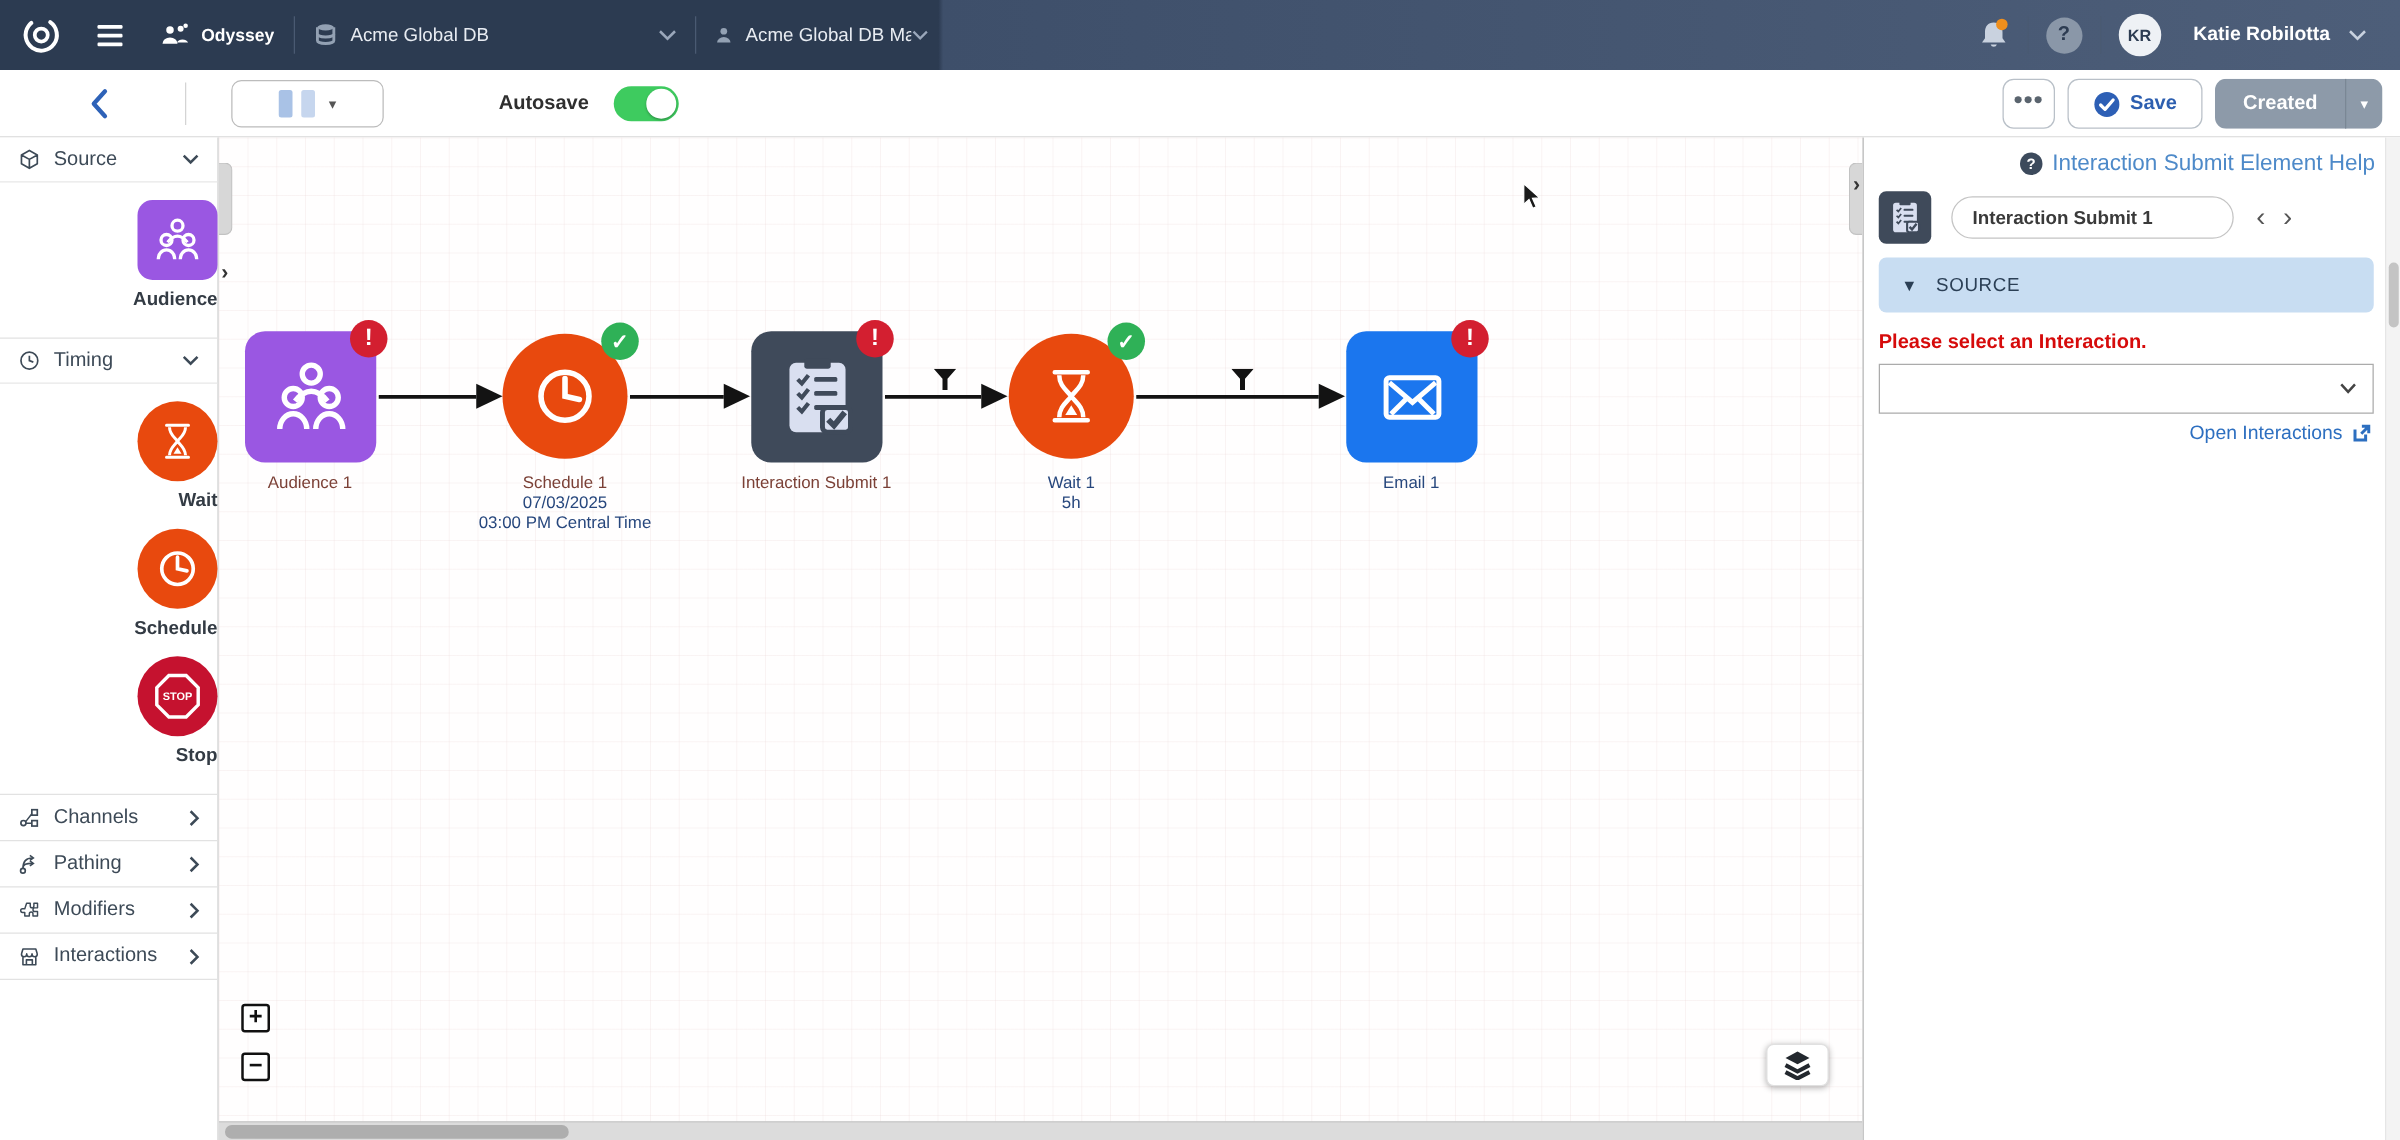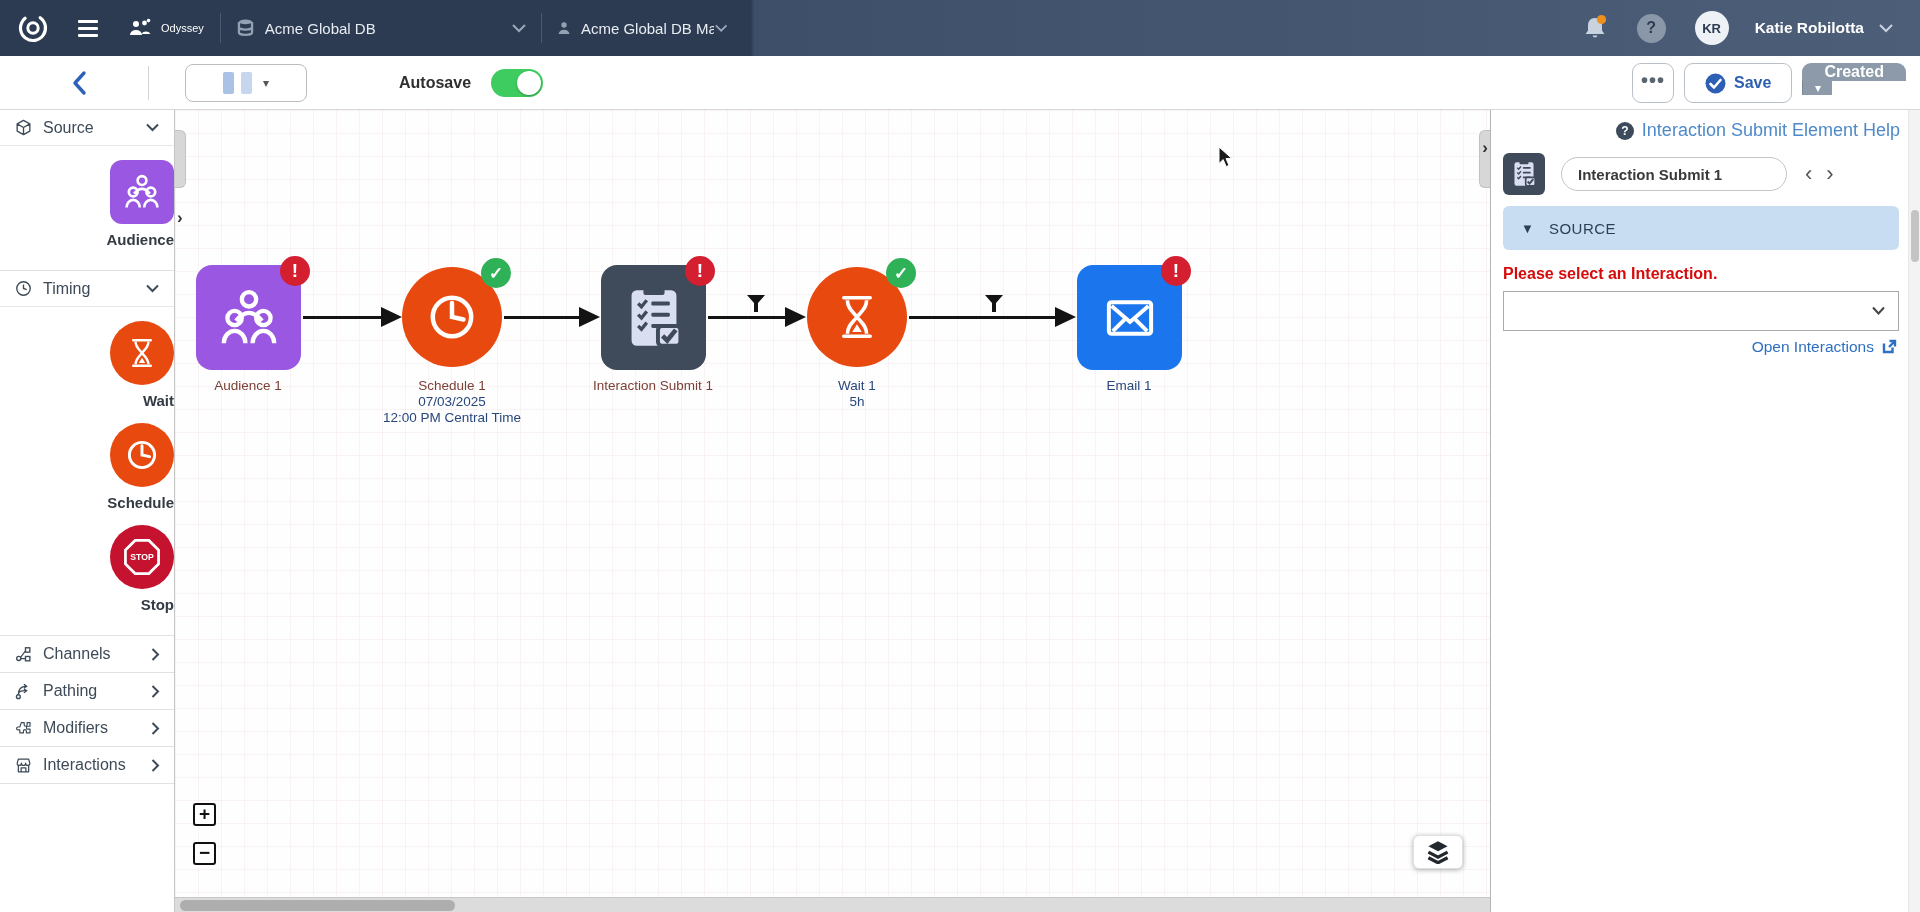--- a/index.html
+++ b/index.html
@@ -13,21 +13,21 @@
   .navbar {
     position: absolute; top:0; left:0; width:1920px; height:56px;
     background: linear-gradient(90deg,#2c3b51 0%,#2c3b51 39.1%,#3e4f6a 39.3%,#4d5e79 100%);
     display:flex; align-items:center; color:#fff;
   }
   .nav-div { width:1px; height:30px; background:#4a5a72; }
   .nav-logo { margin-left:16px; width:34px; height:34px; }
   .nav-burger { margin-left:28px; display:flex; flex-direction:column; gap:4px; cursor:pointer; }
   .nav-burger span { width:20px; height:3px; background:#fff; border-radius:1px; }
   .nav-prod { display:flex; align-items:center; margin-left:30px; margin-right:16px; gap:9px; }
-  .nav-prod-label { font-size:11px; font-weight:normal; color:#fff; }
+  .nav-prod-label { font-size:14px; font-weight:bold; color:#fff; }
   .nav-seg { display:flex; align-items:center; padding-left:14px; }
   .seg-db { width:320px; }
   .seg-map { width:200px; }
   .nav-seg-label { margin-left:9px; font-size:15px; color:#e8ecf2; white-space:nowrap; overflow:hidden; }
   .nav-seg .chev { margin-left:auto; margin-right:14px; }
   .nav-right { margin-left:auto; display:flex; align-items:center; gap:14px; padding-right:26px; }
   .nav-bell { position:relative; width:26px; height:28px; }
   .nav-help { width:29px; height:29px; border-radius:50%; background:#8a97a8; color:#2d3c52;
     font-weight:bold; font-size:16px; display:flex; align-items:center; justify-content:center; }
   .nav-avatar { width:34px; height:34px; border-radius:50%; background:#eef1f5; color:#2d3c52;
@@ -53,21 +53,21 @@
   .tb-center { position:absolute; left:50%; transform:translateX(-50%); top:5px; text-align:center; white-space:nowrap; }
   .tb-title { font-size:18px; font-weight:bold; color:#3a3a3a; }
   .tb-saved { font-size:15px; font-weight:bold; font-style:italic; color:#3a3a3a; margin-top:2px; }
   .tb-right { position:absolute; right:14px; top:7px; display:flex; align-items:center; gap:10px; }
   .tb-more { width:42px; height:40px; border:1px solid #b9c0c8; border-radius:9px; background:#fff;
     color:#5a646e; font-size:20px; font-weight:bold; display:flex; align-items:center; justify-content:center;
     letter-spacing:1px; cursor:pointer; padding-bottom:6px; }
   .tb-save { height:40px; padding:4px 20px; border:1px solid #b9c0c8; border-radius:9px; background:#fff;
     display:flex; align-items:center; gap:8px; cursor:pointer; }
   .tb-save-label { color:#2d5fb0; font-size:16px; font-weight:bold; }
-  .tb-status { height:40px; display:flex; border-radius:9px; overflow:hidden; cursor:pointer;flex-direction:column; }
+  .tb-status { height:40px; display:flex; border-radius:9px; overflow:hidden; cursor:pointer; }
   .tb-status-main { background:#8d9aa9; color:#fff; font-size:16px; font-weight:bold;
     display:flex; align-items:center; padding:0 22px; }
   .tb-status-caret { background:#8d9aa9; border-left:1px solid #7a8795; width:30px;
     display:flex; align-items:center; justify-content:center; color:#fff; font-size:12px; }
   
   .app-body { position:absolute; top:110px; left:0; width:1920px; height:802px; display:flex; }
   
   .sidebar { width:175px; background:#fff; border-right:1px solid #c6c6c6; }
   .side-section { border-bottom:1px solid #e2e2e2; }
   .side-head { height:36px; display:flex; align-items:center; padding:0 14px; cursor:pointer; }
@@ -399,21 +399,21 @@
 
       <div class="node-icon ncir" style="left:227px; top:157px; background:#e8490e;">
         <svg width="64" height="64" viewBox="0 0 100 100">
           <circle cx="50" cy="50" r="30" fill="none" stroke="#fff" stroke-width="7"></circle>
           <polyline points="50,28 50,50 68,54" fill="none" stroke="#fff" stroke-width="7" stroke-linecap="round"></polyline>
         </svg>
         <span class="badge ok">✓</span>
       </div>
       <div class="node-label lab-maroon" style="left:157px; top:268px;">Schedule 1</div>
       <div class="node-label lab-blue" style="left:157px; top:284px;">07/03/2025</div>
-      <div class="node-label lab-blue" style="left:157px; top:300px;">12:00 PM Central Time</div>
+      <div class="node-label lab-blue" style="left:157px; top:300px;">03:00 PM Central Time</div>
 
       <div class="node-icon nbig nsq" style="left:426px; top:155px; background:#3f4a5a;">
         <svg width="66" height="72" viewBox="0 0 100 100">
           <rect x="16" y="8" width="68" height="84" rx="8" fill="#d9dff0"></rect>
           <rect x="34" y="3" width="32" height="12" rx="3" fill="#3f4a5a"></rect>
           <polyline points="26,28 31,33 39,23" fill="none" stroke="#3f4a5a" stroke-width="5"></polyline>
           <rect x="46" y="25" width="28" height="6" rx="2" fill="#3f4a5a"></rect>
           <polyline points="26,45 31,50 39,40" fill="none" stroke="#3f4a5a" stroke-width="5"></polyline>
           <rect x="46" y="42" width="28" height="6" rx="2" fill="#3f4a5a"></rect>
           <polyline points="26,62 31,67 39,57" fill="none" stroke="#3f4a5a" stroke-width="5"></polyline>

